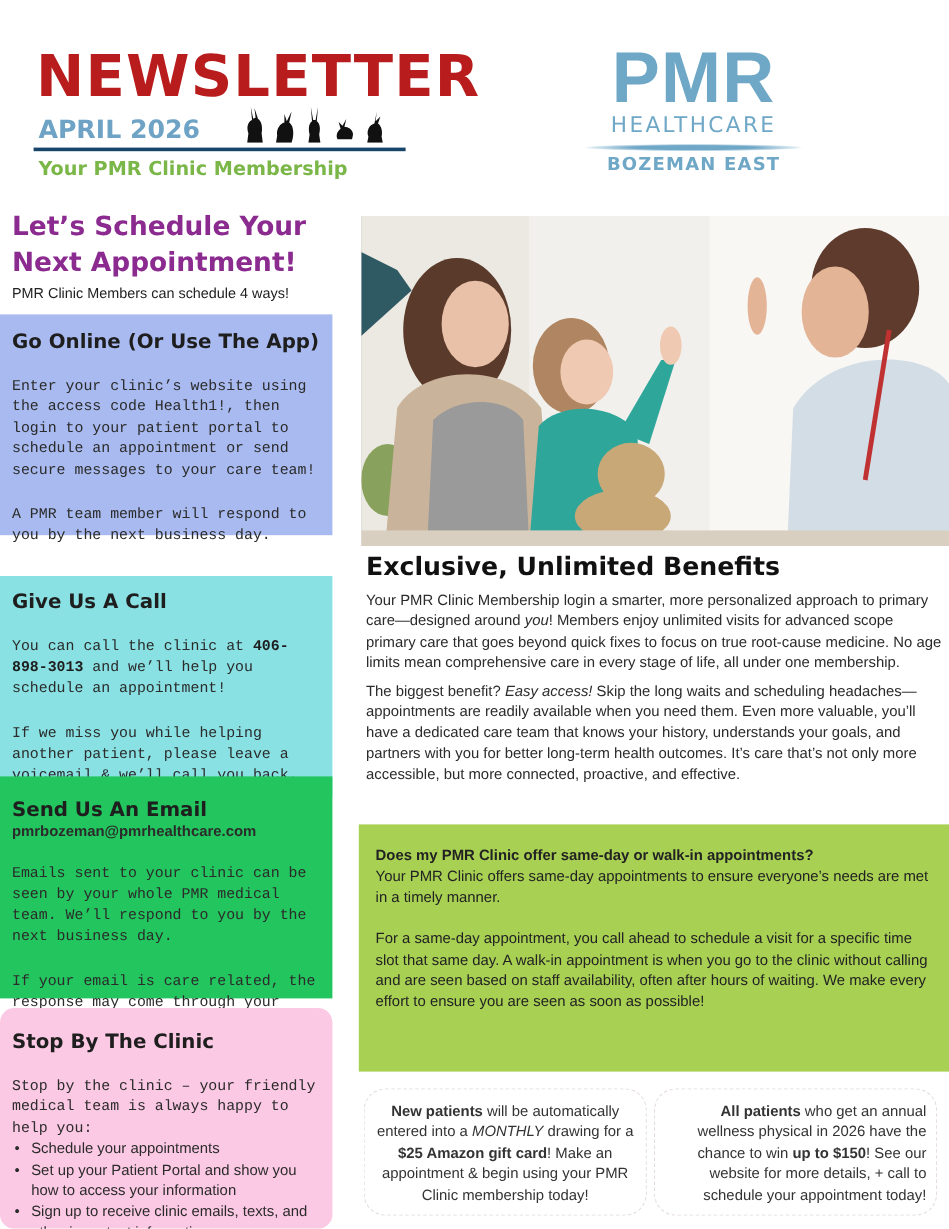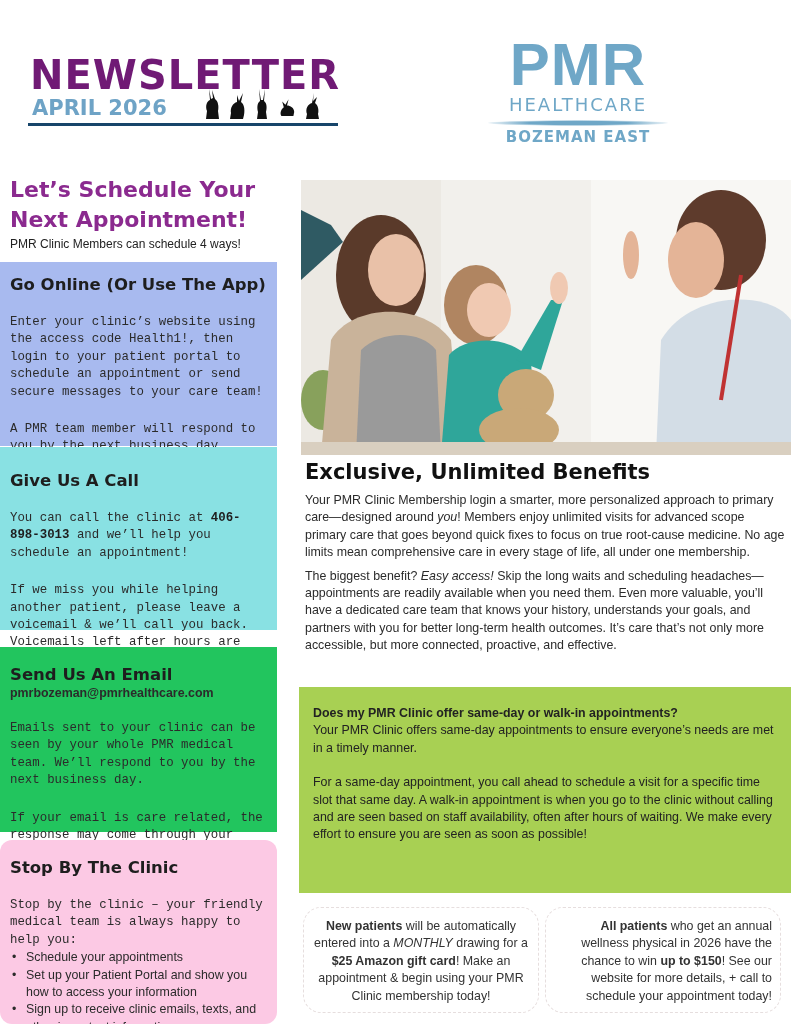--- a/index.html
+++ b/index.html
@@ -1,21 +1,21 @@
 <!DOCTYPE html>
 <html><head>
   <meta charset="utf-8">
   <style>
     * { box-sizing: border-box; margin: 0; padding: 0; }
     html, body { width: 791px; height: 1024px; background: #ffffff; overflow: hidden; }
     body { position: relative; font-family: "Liberation Sans", sans-serif; color: #222; }
 
     
     .masthead { position: absolute; left: 28px; top: 36px; width: 370px; height: 125px; }
-    .masthead-title { position: absolute; left: 2px; top: 0; font-family: "DejaVu Sans", sans-serif; font-weight: bold; font-size: 40px; letter-spacing: 1px; color: #701a75; line-height: 56px; margin-top: 11px; }
+    .masthead-title { position: absolute; left: 2px; top: 0; font-family: "DejaVu Sans", sans-serif; font-weight: bold; font-size: 48px; letter-spacing: 1px; color: #b91c1c; line-height: 56px; }
     .masthead-date { position: absolute; left: 4px; top: 60px; font-family: "DejaVu Sans", sans-serif; font-weight: bold; font-size: 21px; color: #6ea3c6; }
     .bunnies { position: absolute; left: 176px; top: 53px; display: flex; gap: 9px; align-items: flex-end; }
     .bunny { width: 16px; height: 30px; }
     .masthead-rule { position: absolute; left: 0; top: 87px; width: 310px; height: 3px; background: #17456a; }
     .masthead-tagline { position: absolute; left: 4px; top: 95px; font-family: "DejaVu Sans", sans-serif; font-weight: bold; font-size: 16px; color: #7ab648; }
 
     .logo { position: absolute; left: 483px; top: 36px; width: 190px; height: 115px; text-align: center; }
     .logo-pmr { font-family: "Liberation Sans", sans-serif; font-weight: bold; font-size: 60px; line-height: 58px; color: #6fa7c7; letter-spacing: 1px; }
     .logo-health { font-family: "DejaVu Sans", sans-serif; font-size: 18px; letter-spacing: 2px; color: #6fa7c7; line-height: 22px; }
     .logo-swoosh { margin: 4px auto 2px; width: 180px; height: 6px; background: radial-gradient(ellipse at center, #6fa7c7 0%, #6fa7c7 40%, rgba(111,167,199,0) 75%); border-radius: 50%; }
@@ -28,21 +28,21 @@
     .card { position: absolute; left: 0; width: 277px; padding: 10px 10px 0 10px; }
     .card-title { font-family: "DejaVu Sans", sans-serif; font-weight: bold; font-size: 16.5px; color: #1e1e1e; margin-bottom: 6px; }
     .card p { font-family: Liberation Mono, monospace; font-size: 12.4px; line-height: 17.4px; color: #2b2b2b; margin-bottom: 4px; margin-top: 20px; }
     .card p b { color: #1e1e1e; }
     .card ul { list-style: none; }
     .card li { font-family: "Liberation Sans", sans-serif; font-size: 12.4px; line-height: 17.4px; color: #2b2b2b; padding-left: 16px; position: relative; }
     .card li .bullet { position: absolute; left: 2px; top: 0; }
 
     .card-online { top: 262px; height: 184px; background: #a8baef; }
     .card-online .card-title { margin-top: 3px; }
-    .card-call { top: 447px; height: 183px; background: #89e1e3; padding-top: 24px; }
+    .card-call { top: 480px; height: 183px; background: #89e1e3; padding-top: 12px; }
     .card-email { top: 647px; height: 185px; background: #22c55e; padding-top: 18px; }
     .card-email .card-title { margin-bottom: 2px; }
     .card-email .email-addr { font-family: "Liberation Sans", sans-serif; font-weight: bold; font-size: 12.4px; color: #2b2b2b; margin-bottom: 6px; }
     .card-clinic { top: 840px; height: 184px; background: #fcc9e4; padding-top: 18px; border-radius: 12px; }
 
     
     .hero-photo { position: absolute; left: 301px; top: 180px; width: 490px; height: 275px; overflow: hidden;
       background: linear-gradient(90deg, #cfcac3 0%, #e8e4de 20%, #f1efea 45%, #f7f6f2 65%, #f3f2ee 100%); }
     .photo-svg { width: 100%; height: 100%; }
 
@@ -78,20 +78,21 @@
         <path d="M5 0 L7 11 L9 11 L11 0 L10 12 C13 14 13 19 12 23 L13 30 L3 30 L4 23 C3 19 3 14 6 12 Z" fill="#111"></path>
       </svg>
     <svg class="bunny" viewBox="0 0 20 30">
         <path d="M4 12 L8 16 L12 9 L10 17 C14 17 19 20 19 25 L18 30 L3 30 C1 27 2 22 6 19 Z" fill="#111"></path>
       </svg>
     <svg class="bunny" viewBox="0 0 16 30">
         <path d="M10 4 L9 12 L13 8 L11 14 C14 16 15 21 14 25 L15 30 L2 30 L3 25 C1 20 4 15 8 14 Z" fill="#111"></path>
       </svg>
   </div>
   <div class="masthead-rule"></div>
+  <div class="masthead-tagline">Your PMR Clinic Membership</div>
 </div>
 
 <div class="logo">
   <div class="logo-pmr">PMR</div>
   <div class="logo-health">HEALTHCARE</div>
   <div class="logo-swoosh"></div>
   <div class="logo-location">BOZEMAN EAST</div>
 </div>
 
 <div class="schedule-heading">

